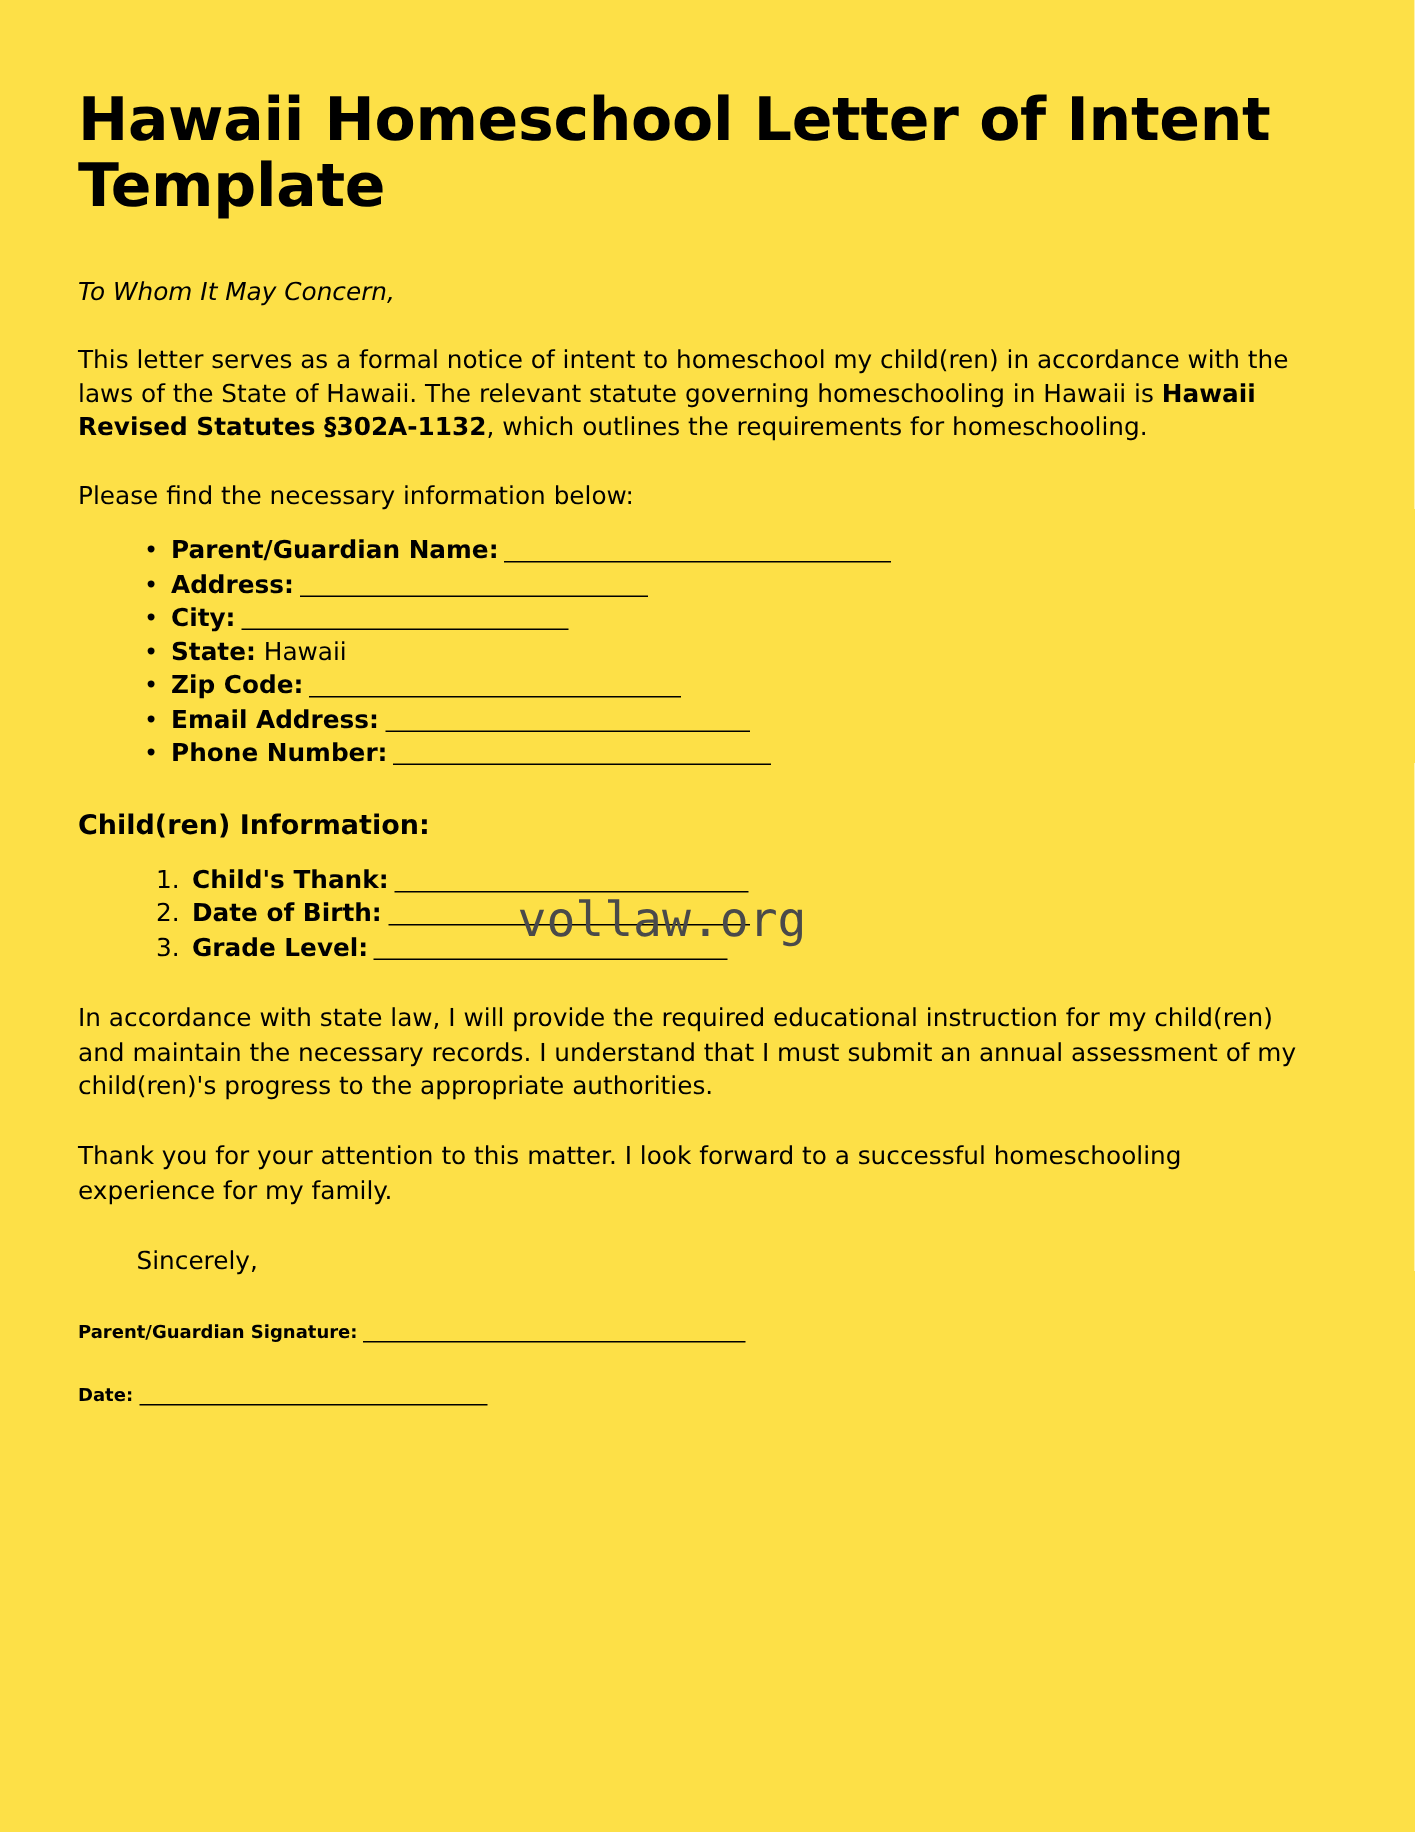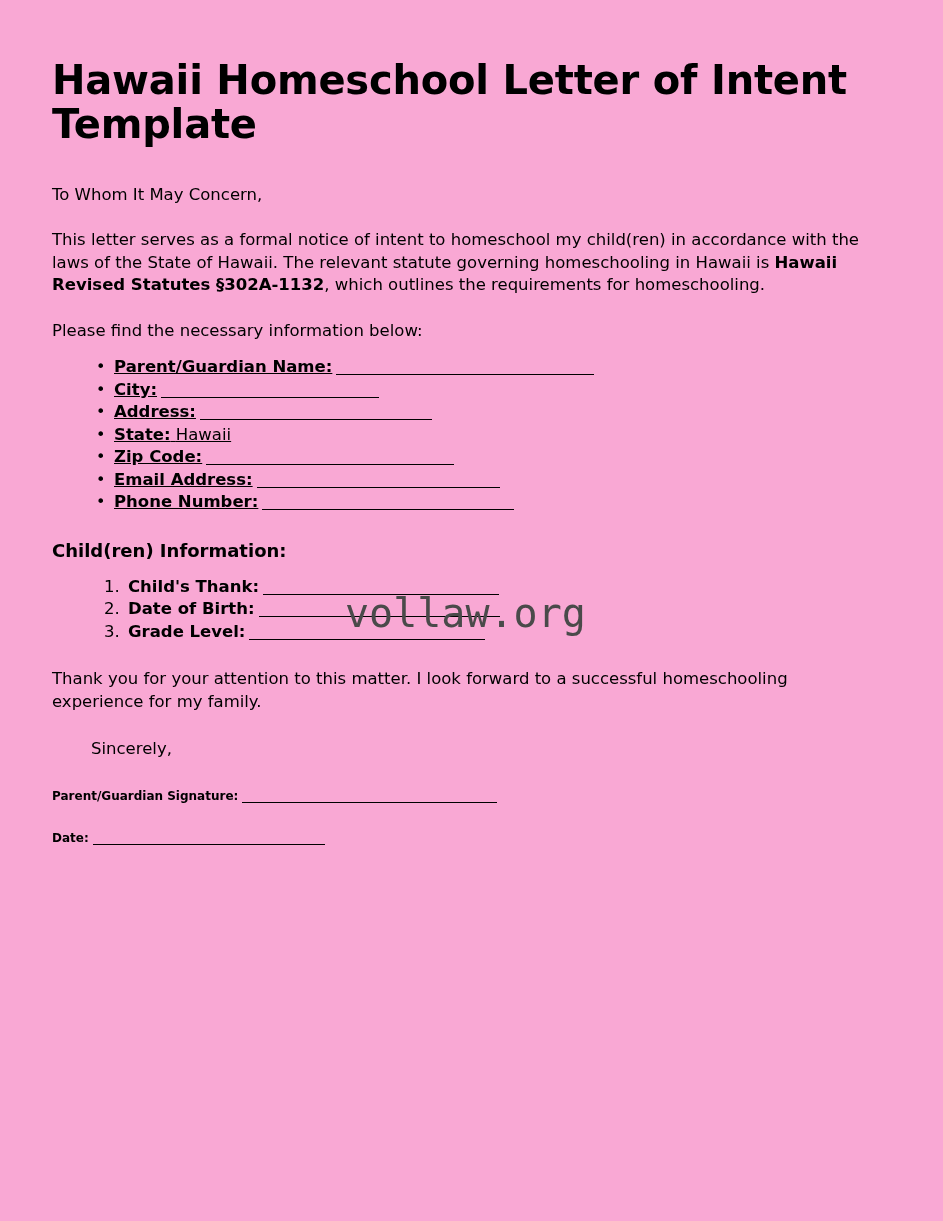--- a/index.html
+++ b/index.html
@@ -8,21 +8,21 @@
     background: #ffffff;
   }
   body {
     font-family: "DejaVu Sans", sans-serif;
     color: #000000;
   }
   .page {
     position: relative;
     width: 943px;
     height: 1221px;
-    background: #f9a8d4;
+    background: #fde047;
     overflow: hidden;
     box-sizing: border-box;
     padding: 0;
   }
   .content {
     position: absolute;
     left: 52px;
     top: 0;
     width: 830px;
   }
@@ -38,42 +38,41 @@
     color: #000;
   }
 
   
   .para {
     font-size: 16.5px;
     line-height: 22.3px;
     margin: 0;
     color: #000;
   }
-  .para.salutation { margin-top: 38px; }
+  .para.salutation { margin-top: 38px; font-style: italic; }
   .para.intro      { margin-top: 23px; }
   .para.findinfo   { margin-top: 24px; }
   .para.accord     { margin-top: 25px; }
   .para.thanks     { margin-top: 25px; }
   .para.sincerely  { margin-top: 25px; margin-left: 39px; }
 
   strong, .b { font-weight: bold; }
 
   
   ul.info-list {
     margin: 14px 0 0 0;
     padding: 0 0 0 44px;
     list-style: none;
     font-size: 16.5px;
     line-height: 22.5px;
   }
   ul.info-list > li {
     position: relative;
     padding-left: 18px;
     white-space: nowrap;
-    text-decoration: underline;
   }
   ul.info-list > li::before {
     content: "\2022";
     position: absolute;
     left: 0;
     top: 0;
     font-size: 16px;
     line-height: 22.5px;
   }
 
@@ -142,21 +141,21 @@
   }
   .sig-line.signature { margin-top: 25px; }
   .sig-line.date      { margin-top: 20px; }
 
   
   .watermark {
     position: absolute;
     left: 345px;
     top: 592px;
     font-family: "DejaVu Sans Mono", monospace;
-    font-size: 40px;
+    font-size: 32px;
     line-height: 42px;
     color: #4a4a4a;
     letter-spacing: 0px;
     white-space: nowrap;
     pointer-events: none;
     user-select: none;
   }
 </style>
 </head>
 <body>
@@ -171,26 +170,26 @@
 
     <p class="para intro"><span>This letter serves as a formal notice of intent to homeschool my child(ren) in accordance with the laws of the State of Hawaii. The relevant statute governing homeschooling in Hawaii is </span><strong>Hawaii Revised Statutes §302A-1132</strong><span>, which outlines the requirements for homeschooling.</span></p>
 
     <p class="para findinfo">Please find the necessary information below:</p>
 
     <ul class="info-list">
       <li>
         <span class="label">Parent/Guardian Name:</span><span class="blank w260"></span>
       </li>
       <li>
+        <span class="label">Address:</span><span class="blank w240"></span>
+      </li>
+      <li>
         <span class="label">City:</span><span class="blank w225"></span>
       </li>
       <li>
-        <span class="label">Address:</span><span class="blank w240"></span>
-      </li>
-      <li>
         <span class="label">State:</span>&nbsp;<span class="value">Hawaii</span>
       </li>
       <li>
         <span class="label">Zip Code:</span><span class="blank w250"></span>
       </li>
       <li>
         <span class="label">Email Address:</span><span class="blank w245"></span>
       </li>
       <li>
         <span class="label">Phone Number:</span><span class="blank w252"></span>
@@ -204,20 +203,21 @@
         <span class="label">Child's Thank:</span><span class="blank w235"></span>
       </li>
       <li>
         <span class="label">Date of Birth:</span><span class="blank w242"></span>
       </li>
       <li>
         <span class="label">Grade Level:</span><span class="blank w235"></span>
       </li>
     </ol>
 
+    <p class="para accord">In accordance with state law, I will provide the required educational instruction for my child(ren) and maintain the necessary records. I understand that I must submit an annual assessment of my child(ren)'s progress to the appropriate authorities.</p>
 
     <p class="para thanks">Thank you for your attention to this matter. I look forward to a successful homeschooling experience for my family.</p>
 
     <p class="para sincerely">Sincerely,</p>
 
     <p class="sig-line signature">
       <span>Parent/Guardian Signature:</span><span class="blank w255"></span>
     </p>
 
     <p class="sig-line date">

